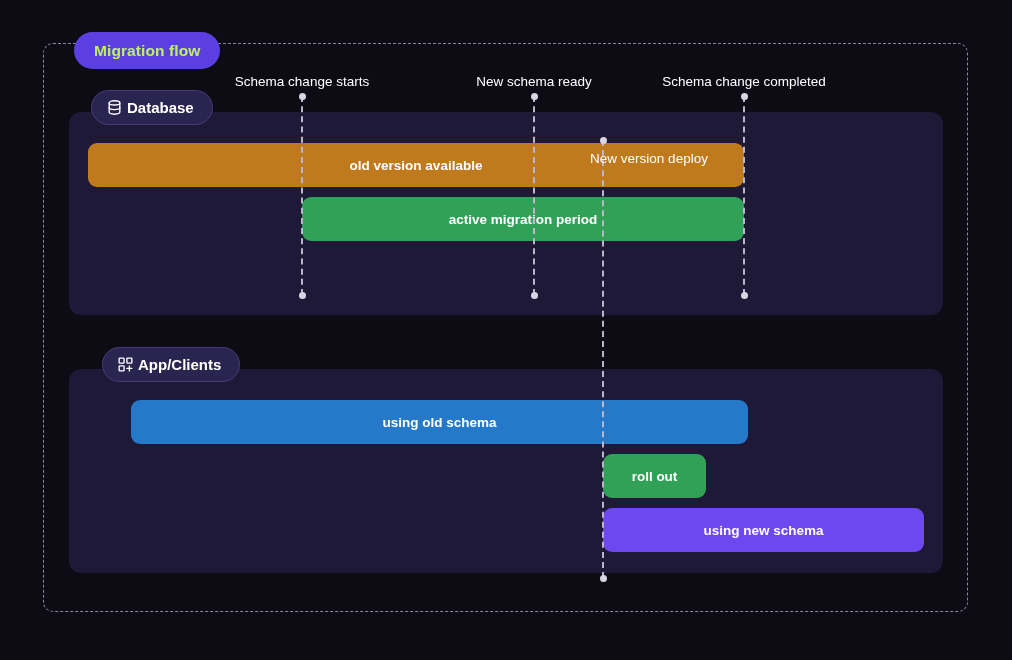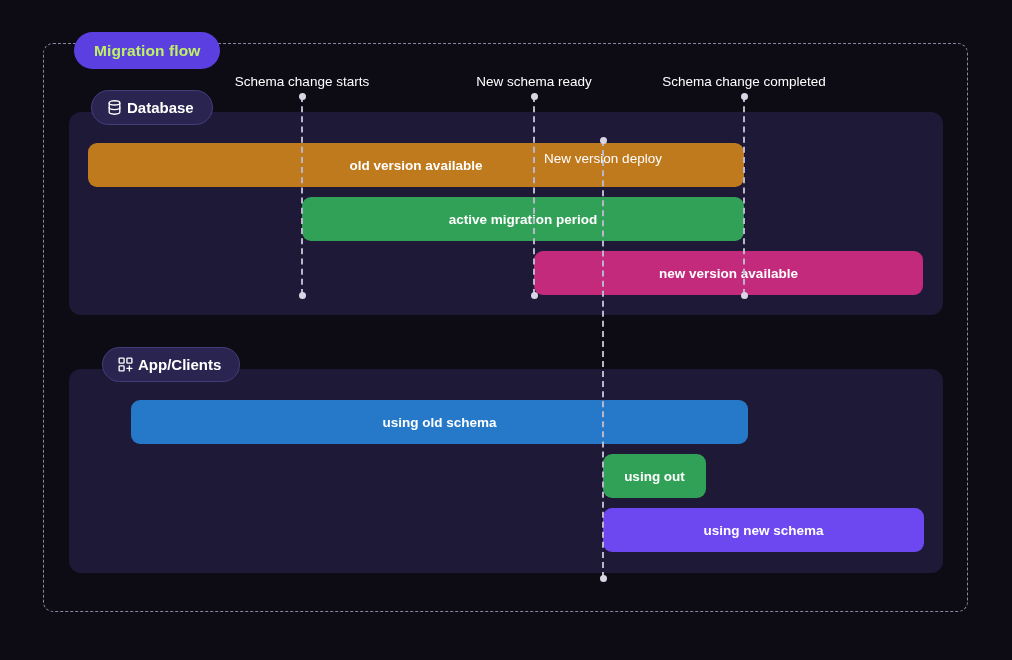--- a/index.html
+++ b/index.html
@@ -179,40 +179,37 @@
     <span class="mlabel">Schema change completed</span>
     <span class="mline"></span>
     <span class="mdot start"></span>
     <span class="mdot end" style="top:196px;"></span>
   </div>
 
   <div class="marker deploy" style="left:602px; top:140px; width:2px;">
     <span class="mline"></span>
     <span class="mdot start"></span>
     <span class="mdot end" style="top:435px;"></span>
-    <span class="mlabel" style="bottom:-26px;">New version deploy</span>
+    <span class="mlabel" style="bottom:-26px;margin-left:46px;">New version deploy</span>
   </div>
 
   <div class="bar" style="left:88px; top:143px; width:656px; height:44px; background:#c07a1e;">
     <span>old version available</span>
   </div>
 
   <div class="bar" style="left:302px; top:197px; width:442px; height:44px; background:#32a158;">
     <span>active migration period</span>
   </div>
 
-  <div class="bar" style="left:534px; top:251px; width:389px; height:44px; background:#c42a7c;">
-    <span>new version available</span>
-  </div>
 
   <div class="bar thin" style="left:88px; top:400px; width:617px; height:44px; background:#2579c8;margin-left:43px;">
     <span>using old schema</span>
   </div>
 
   <div class="bar" style="left:603px; top:454px; width:103px; height:44px; background:#32a158;">
-    <span>using out</span>
+    <span>roll out</span>
   </div>
 
   <div class="bar" style="left:603px; top:508px; width:321px; height:44px; background:#6d47f0;">
     <span>using new schema</span>
   </div>
 
 </div>
 
 </body></html>

